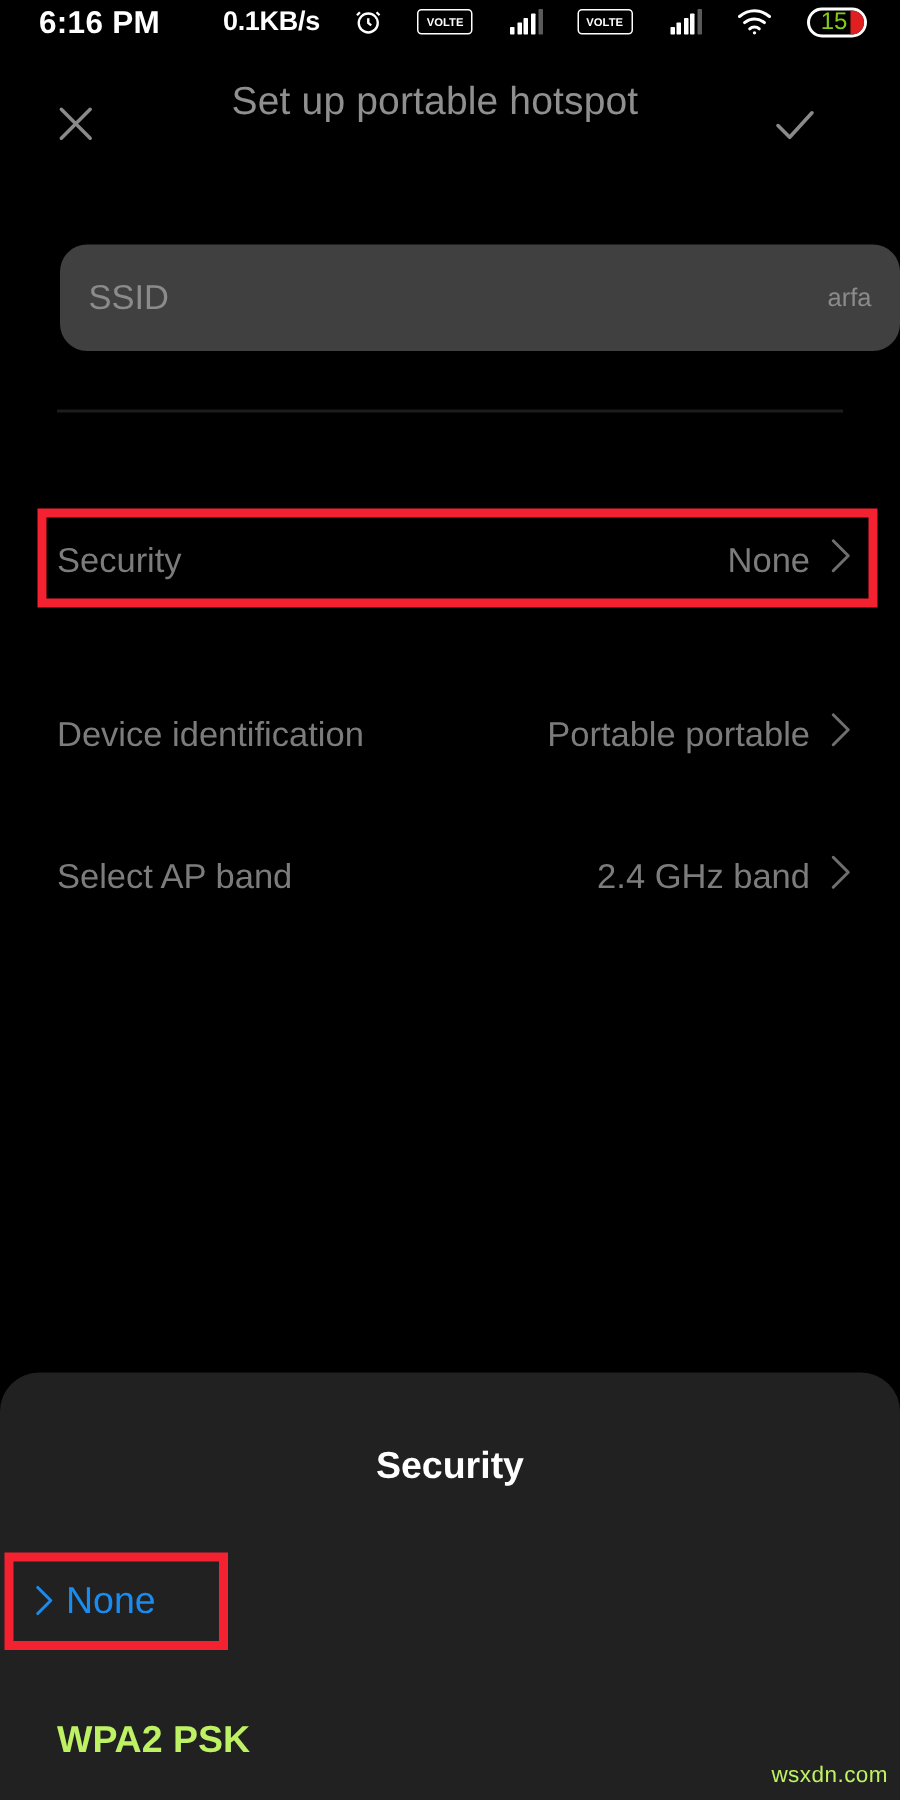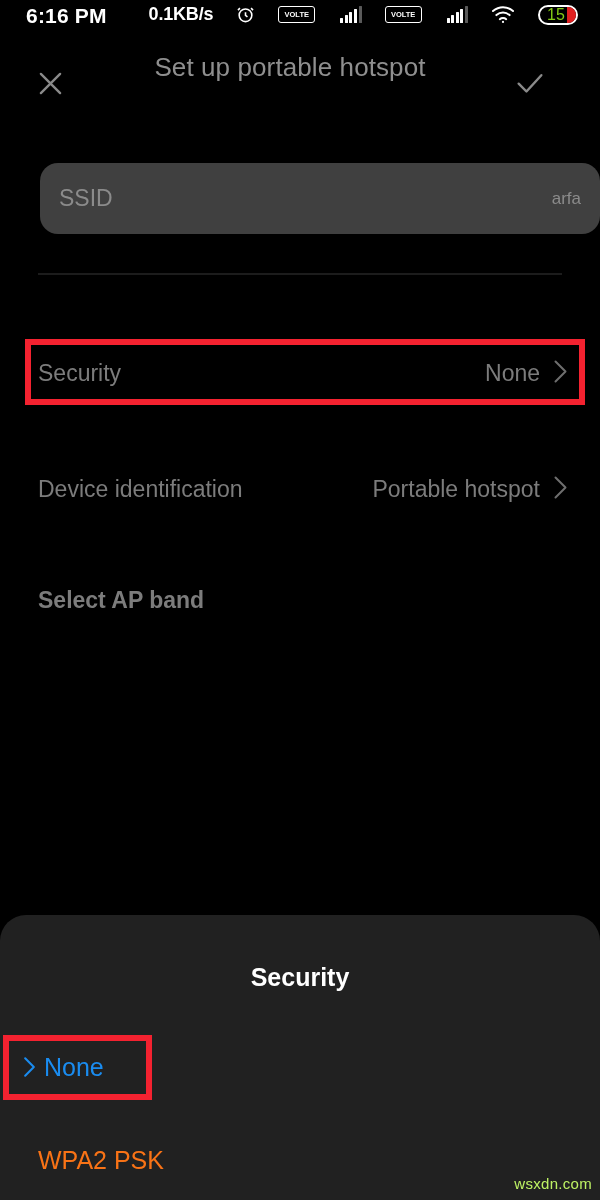--- a/index.html
+++ b/index.html
@@ -92,21 +92,21 @@
     display:flex; align-items:center;
     padding-left:38px; padding-right:32px;
   }
   .opt-row .k { color:#7c7c7c; font-size:23px; }
   .opt-row .right { margin-left:auto; display:flex; align-items:center; gap:13px; }
   .opt-row .v { color:#7c7c7c; font-size:23px; }
   .chev { display:block; }
 
   #row-security  { top:224px; }
   #row-device    { top:340px; }
-  #row-apband    { top:451px;font-weight:bold; }
+  #row-apband    { top:435px; }
 
   
   .redbox {
     position:absolute; border:6px solid #f42230; pointer-events:none;
   }
   #redbox-security { left:25px; top:339px; width:560px; height:66px; }
   #redbox-none     { left:3px;  top:1035px; width:149px; height:65px; }
 
   
   #sheet {
@@ -121,21 +121,21 @@
     position:absolute; left:0; width:600px; height:60px;
     display:flex; align-items:center; padding-left:20px;
   }
   #sheet-item-none { top:122px; }
   #sheet-item-wpa2 { top:215px; padding-left:38px; }
   .sheet-item .marker {
     width:18px; display:flex; align-items:center; justify-content:center; margin-right:6px;
   }
   .sheet-item .lbl { font-size:25px; }
   #sheet-item-none .lbl { color:#1a8cf0; }
-  #sheet-item-wpa2 .lbl { color:#f97316; }
+  #sheet-item-wpa2 .lbl { color:#bef264;font-weight:bold; }
 
   #watermark {
     position:absolute; right:8px; bottom:8px;
     color:#bef264; font-size:15px; letter-spacing:.3px;
   }
 </style>
 </head>
 <body>
 
 <div id="screen">
@@ -227,31 +227,39 @@
           <svg width="15" height="25" viewBox="0 0 12 20" fill="none" stroke="#6e6e6e" stroke-width="1.6" stroke-linecap="round" stroke-linejoin="round">
             <path d="M2 2l8 8-8 8"></path>
           </svg>
         </span>
       </span>
     </div>
 
     <div class="opt-row" id="row-device">
       <span class="k">Device identification</span>
       <span class="right">
-        <span class="v">Portable hotspot</span>
+        <span class="v">Portable portable</span>
         <span class="chev">
           <svg width="15" height="25" viewBox="0 0 12 20" fill="none" stroke="#6e6e6e" stroke-width="1.6" stroke-linecap="round" stroke-linejoin="round">
             <path d="M2 2l8 8-8 8"></path>
           </svg>
         </span>
       </span>
     </div>
 
     <div class="opt-row" id="row-apband">
       <span class="k">Select AP band</span>
+      <span class="right">
+        <span class="v">2.4 GHz band</span>
+        <span class="chev">
+          <svg width="15" height="25" viewBox="0 0 12 20" fill="none" stroke="#6e6e6e" stroke-width="1.6" stroke-linecap="round" stroke-linejoin="round">
+            <path d="M2 2l8 8-8 8"></path>
+          </svg>
+        </span>
+      </span>
     </div>
   </div>
 
   <div class="redbox" id="redbox-security"></div>
 
   <div id="sheet">
     <div id="sheet-title">Security</div>
 
     <div class="sheet-item" id="sheet-item-none">
       <span class="marker">

